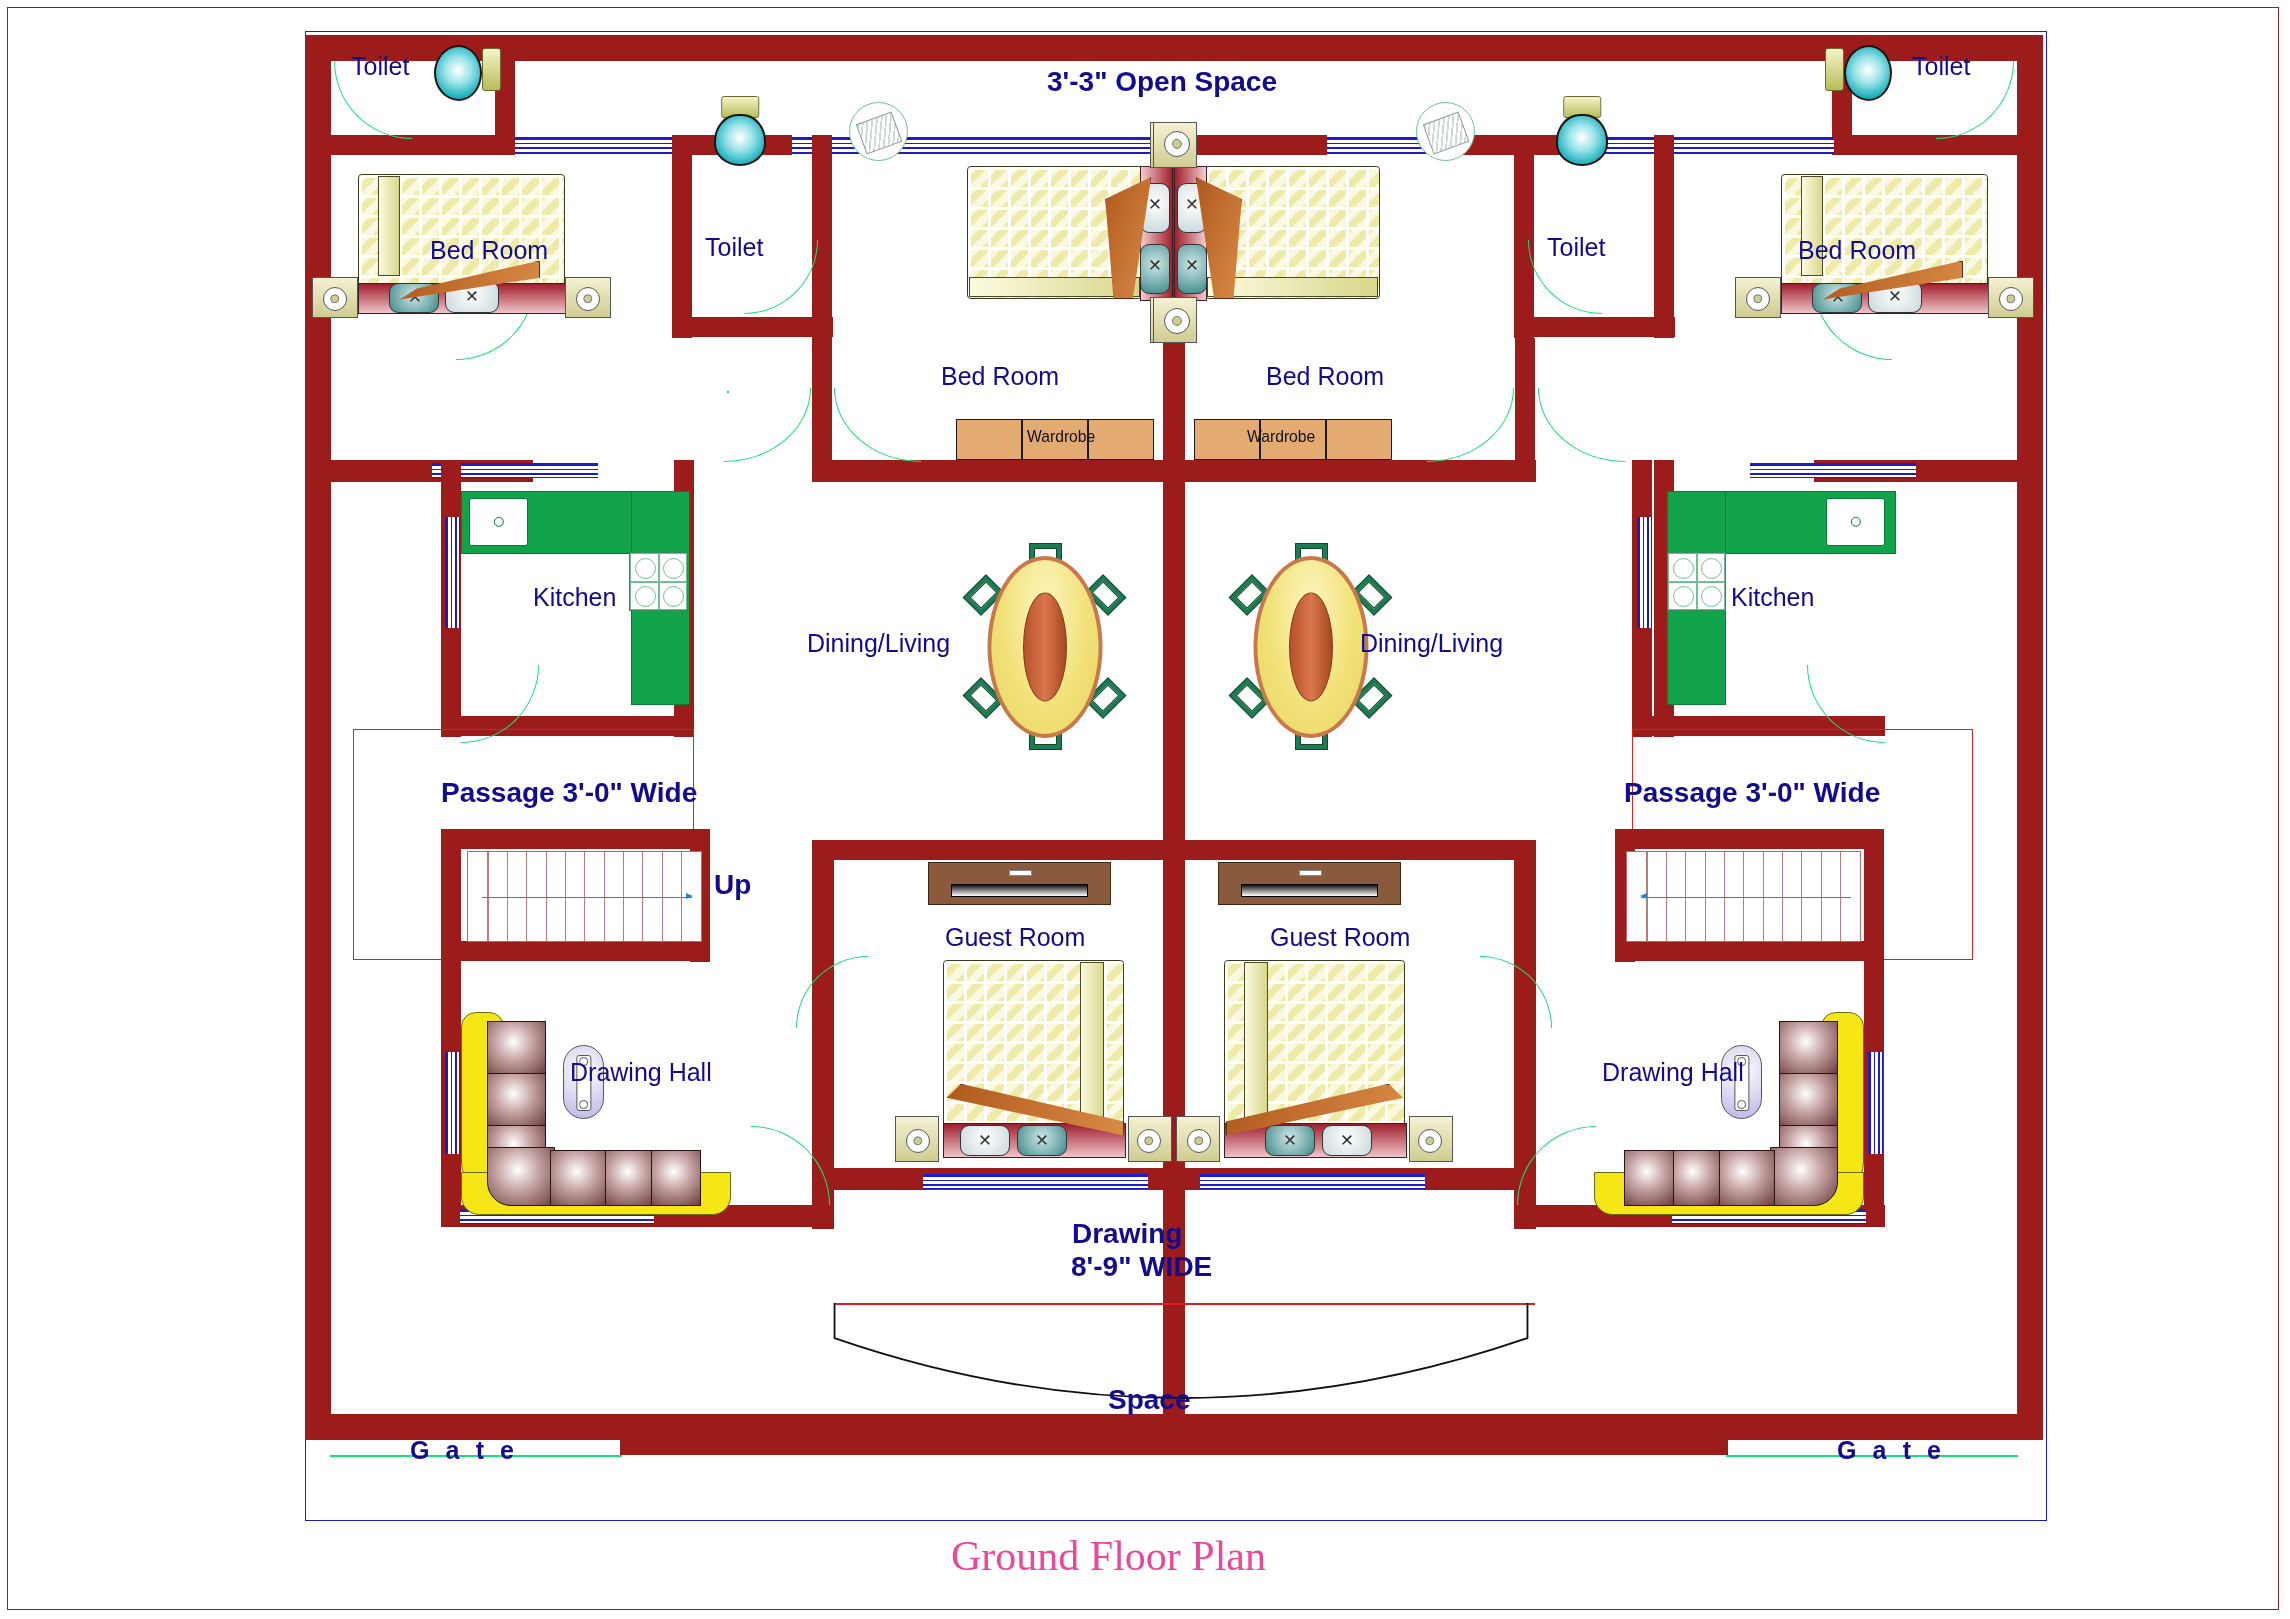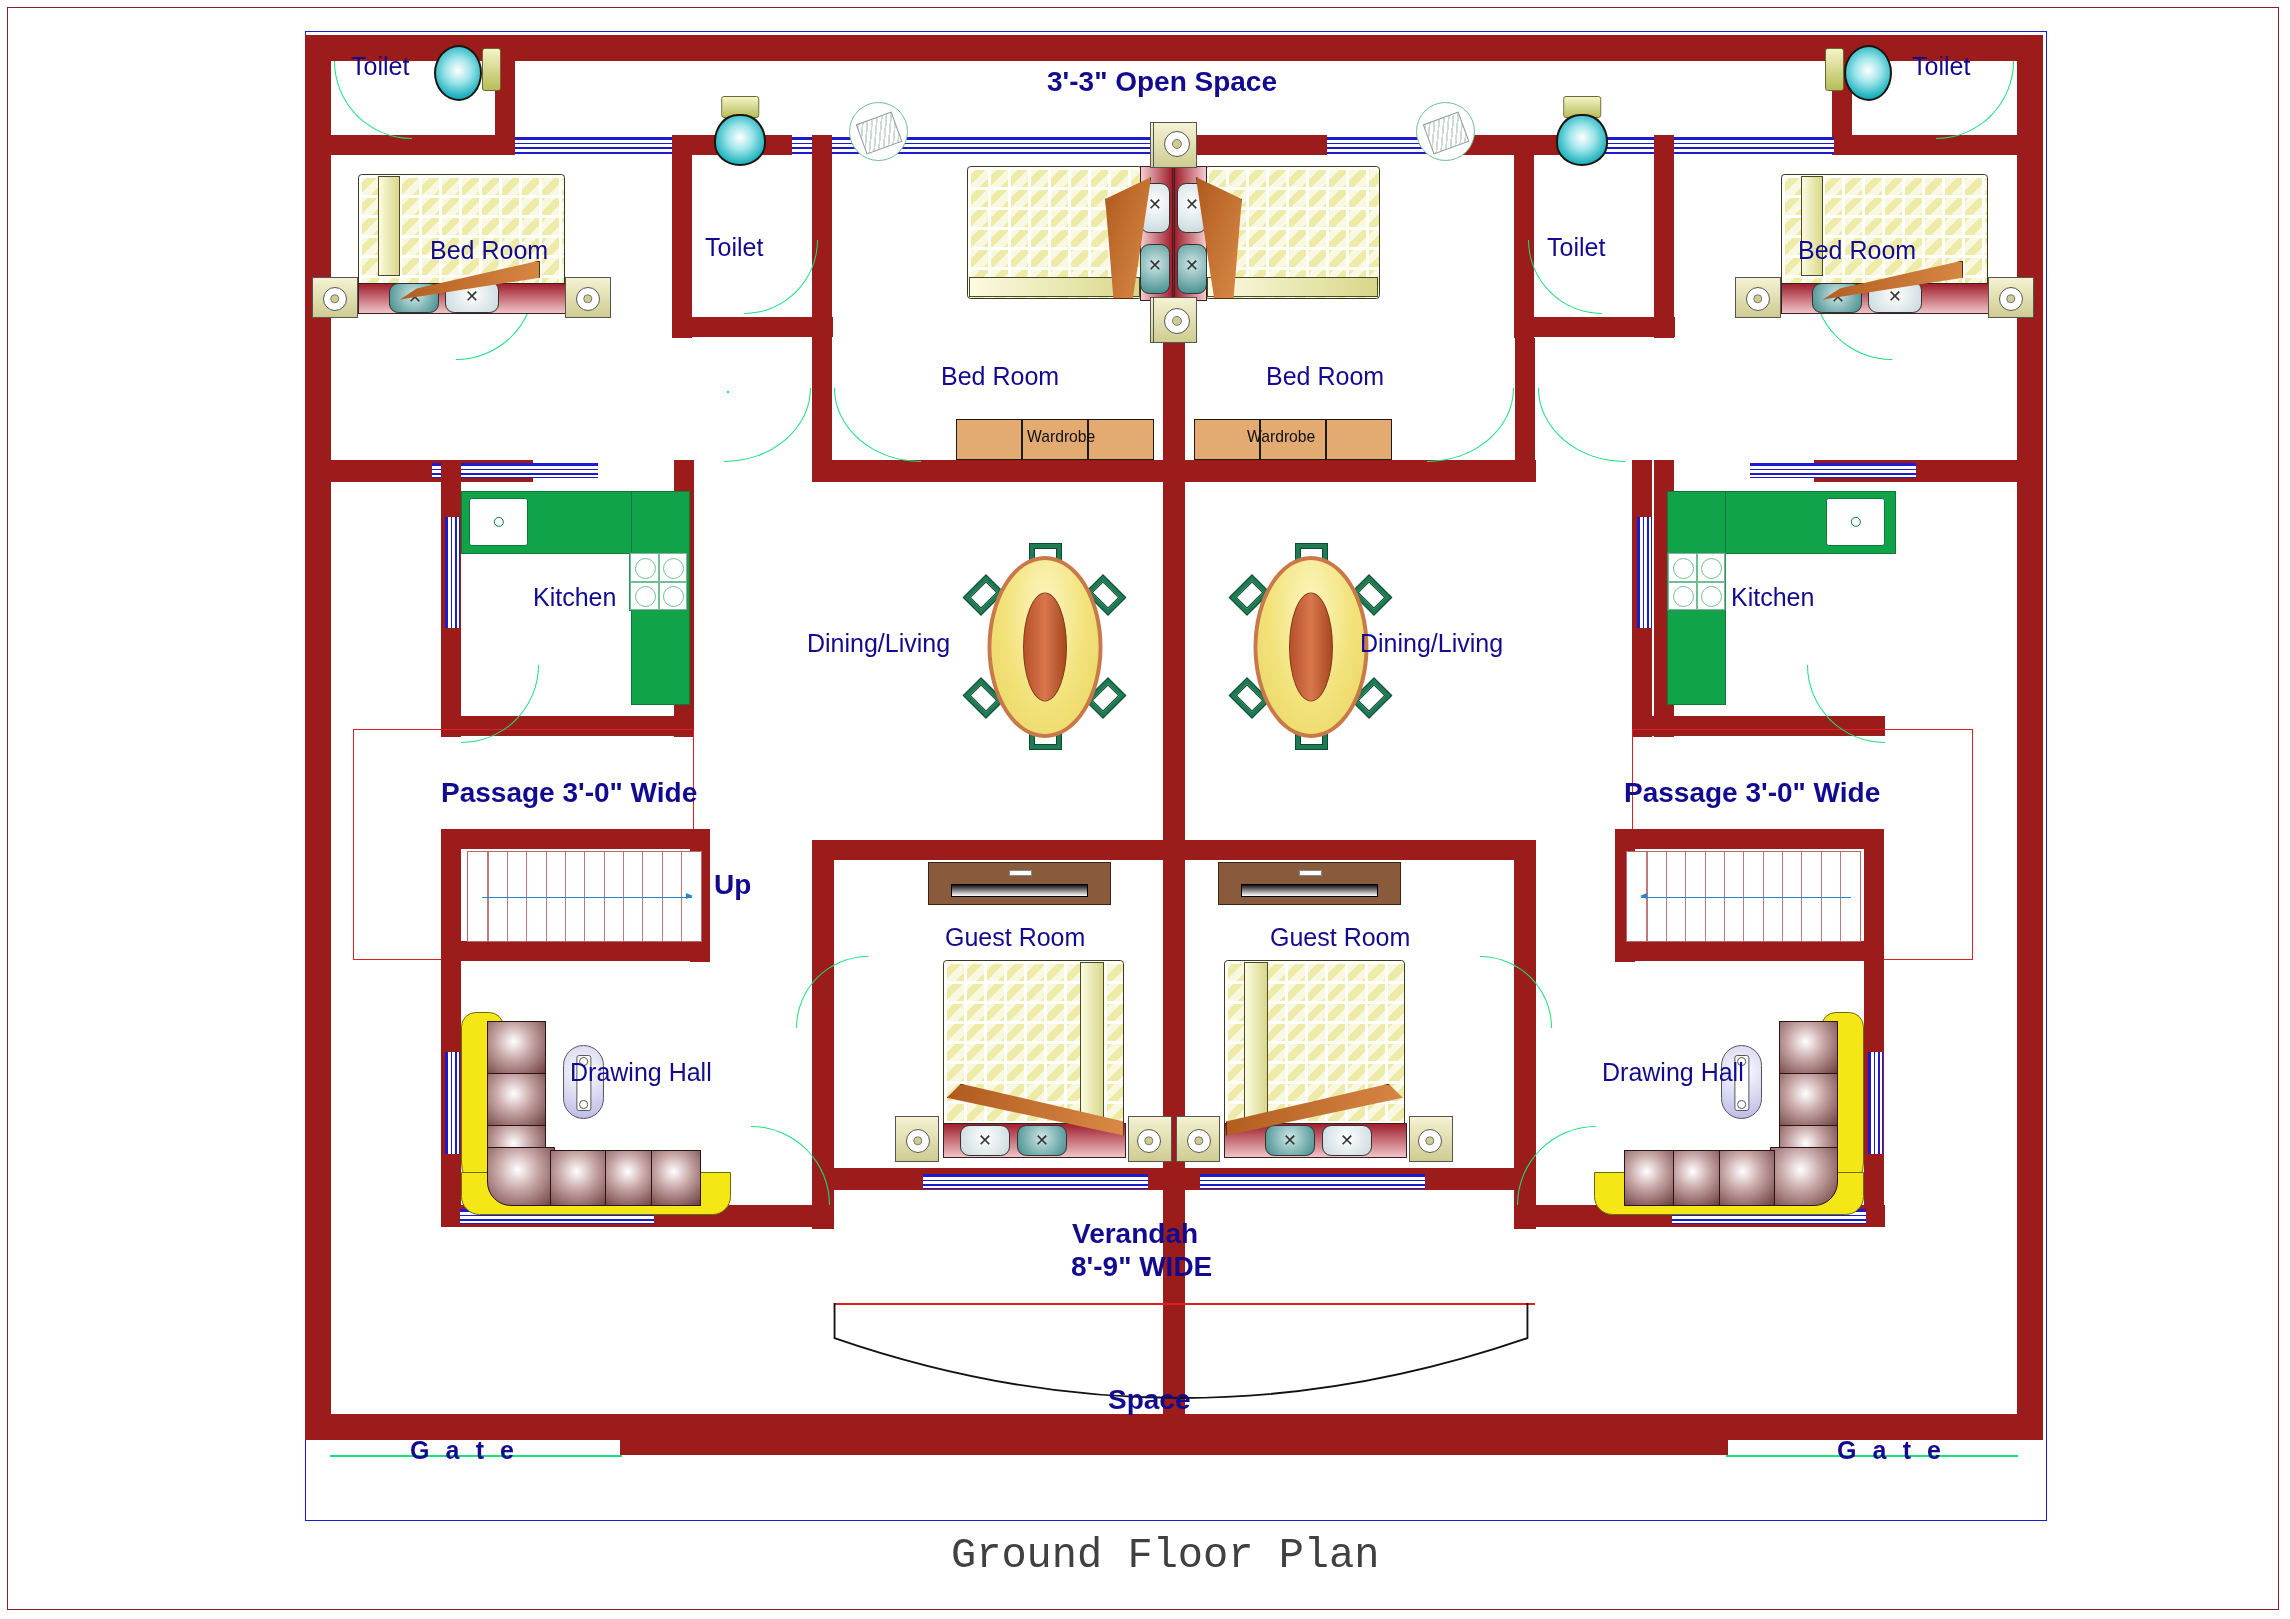--- a/index.html
+++ b/index.html
@@ -19,21 +19,21 @@
   .redbox{position:absolute;border:1.8px solid #e02020;box-sizing:border-box;}
   .greenline{position:absolute;background:#19e07a;}
 
   
   .lbl{position:absolute;color:#120a8f;font-family:"Liberation Sans",sans-serif;white-space:nowrap;}
   .t-room{font-size:25px;}
   .t-big{font-size:28px;font-weight:bold;}
   .t-gate{font-size:25px;font-weight:bold;letter-spacing:4.6px;}
   .t-ward{font-size:15.7px;color:#111;font-weight:normal;}
 
-  .plan-title{position:absolute;color:#404040;font-size:42px;font-family:Liberation Mono, monospace;white-space:nowrap;}
+  .plan-title{position:absolute;color:#ec4899;font-size:42px;font-family:Liberation Serif, serif;white-space:nowrap;}
 
   
   .arc{position:absolute;border:1.8px solid #19e07a;box-sizing:border-box;background:transparent;}
 
   
   .win{position:absolute;background:
      repeating-linear-gradient(to bottom,#1b1bd0 0 1.8px,#ffffff 1.8px 4.6px);
      border-top:1.8px solid #1b1bd0;border-bottom:1.8px solid #1b1bd0;box-sizing:border-box;}
   .win-v{position:absolute;background:
      repeating-linear-gradient(to right,#1b1bd0 0 1.8px,#ffffff 1.8px 4.6px);
@@ -533,21 +533,21 @@
   <div class="lbl t-big" style="left:1624px;top:777px;">Passage  3'-0" Wide</div>
 
   <div class="lbl t-big" style="left:714px;top:869px;">Up</div>
 
   <div class="lbl t-room" style="left:570px;top:1058px;">Drawing Hall</div>
   <div class="lbl t-room" style="left:1602px;top:1058px;">Drawing Hall</div>
 
   <div class="lbl t-room" style="left:945px;top:923px;">Guest Room</div>
   <div class="lbl t-room" style="left:1270px;top:923px;">Guest Room</div>
 
-  <div class="lbl t-big" style="left:1072px;top:1218px;">Verandah</div>
+  <div class="lbl t-big" style="left:1072px;top:1218px;">Drawing</div>
   <div class="lbl t-big" style="left:1071px;top:1251px;">8'-9" WIDE</div>
   <div class="lbl t-big" style="left:1108px;top:1384px;">Space</div>
 
   <div class="lbl t-gate" style="left:410px;top:1436px;">G a t e</div>
   <div class="lbl t-gate" style="left:1837px;top:1436px;">G a t e</div>
 
   <div class="plan-title" style="left:951px;top:1532px;">Ground Floor Plan</div>
 
 </div>
 

